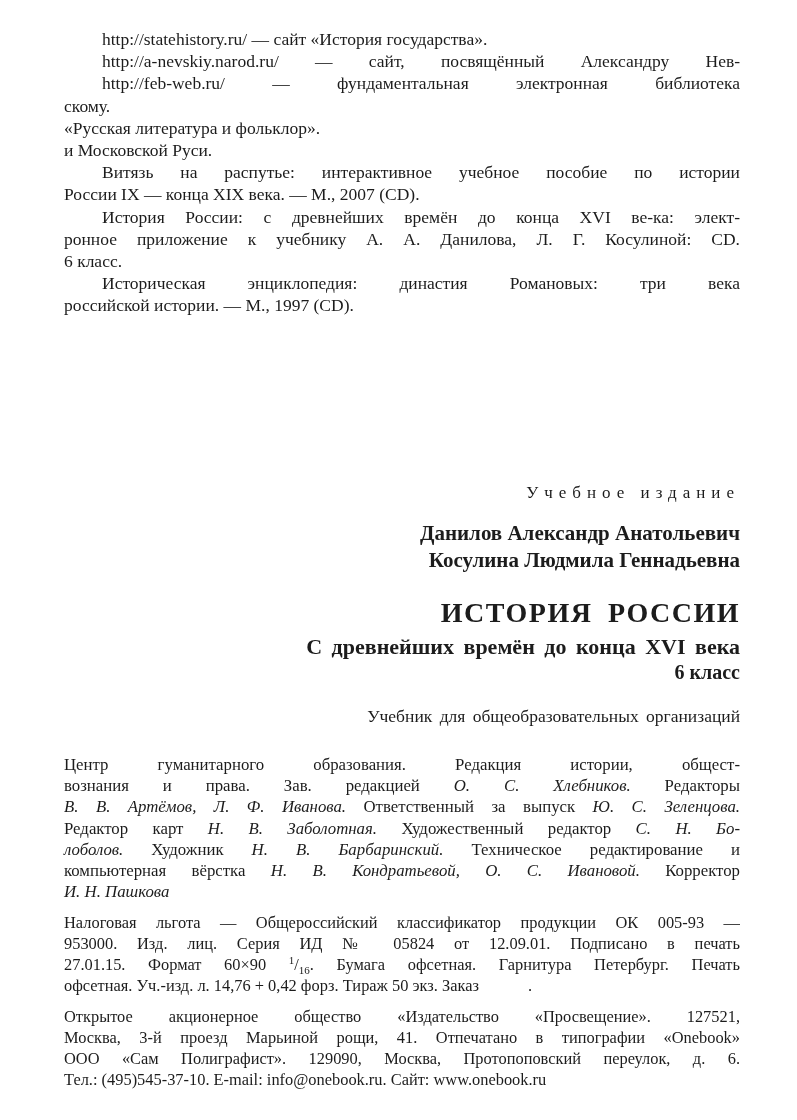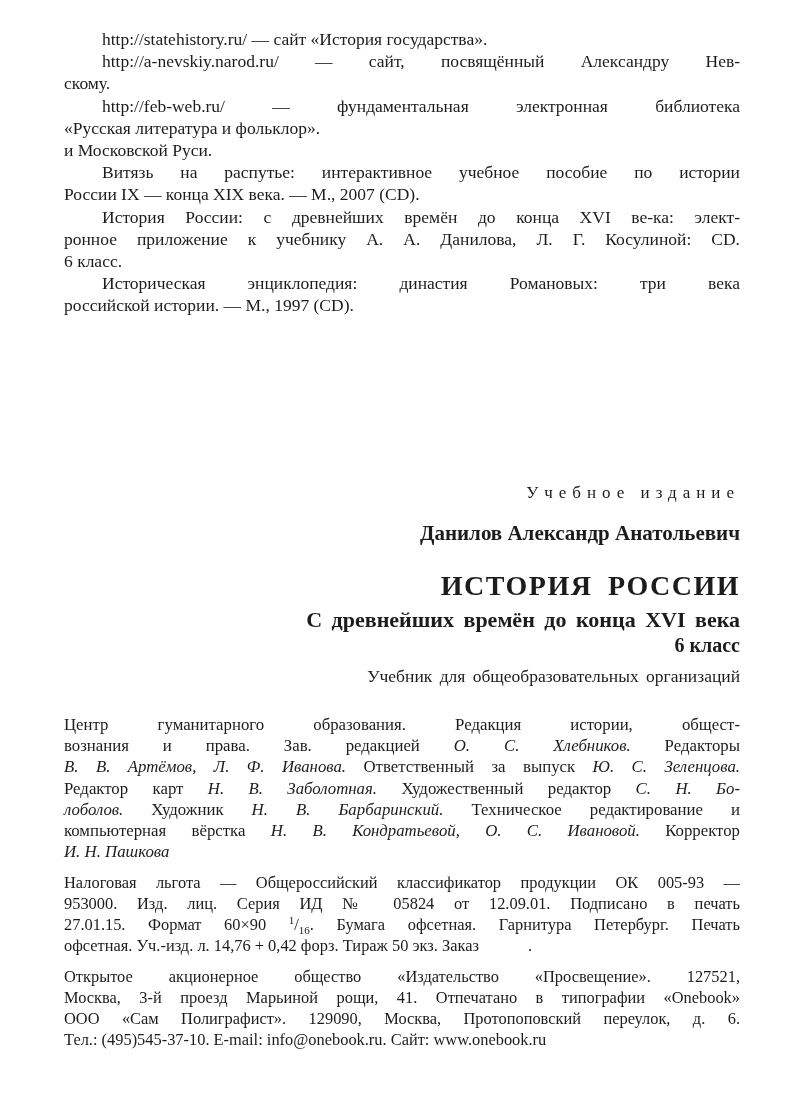--- a/index.html
+++ b/index.html
@@ -62,55 +62,56 @@
     font-weight: bold;
     word-spacing: 4px;
     line-height: 27px;
   }
   .book-grade {
     font-size: 20px;
     font-weight: bold;
     line-height: 25px;
   }
   .book-kind {
-    margin-top: 7px;
+    margin-top: 20px;
     font-size: 17.5px;
     word-spacing: 3px;
     line-height: 22px;
   }
   #editorial { margin-top: 27px; }
   #editorial .line { font-size: 16.8px; line-height: 21.3px; }
   #imprint, #publisher { margin-top: 9px; }
 </style>
 </head>
 <body>
 
 <div id="page">
   <div id="content">
 
     <section id="resources">
       <div class="line first">http://statehistory.ru/ — сайт «История государства».</div>
       <div class="line first j">http://a-nevskiy.narod.ru/ — сайт, посвящённый Александру Нев-</div>
+      <div class="line first j">http://feb-web.ru/ — фундаментальная электронная библиотека</div>
       <div class="line">скому.</div>
-      <div class="line first j">http://feb-web.ru/ — фундаментальная электронная библиотека</div>
       <div class="line">«Русская литература и фольклор».</div>
       <div class="line">и Московской Руси.</div>
       <div class="line first j">Витязь на распутье: интерактивное учебное пособие по истории</div>
       <div class="line">России IX — конца XIX века. — М., 2007 (CD).</div>
       <div class="line first j">История России: с древнейших времён до конца XVI ве-ка: элект-</div>
       <div class="line j">ронное приложение к учебнику А. А. Данилова, Л. Г. Косулиной: CD.</div>
       <div class="line">6 класс.</div>
       <div class="line first j">Историческая энциклопедия: династия Романовых: три века</div>
       <div class="line">российской истории. — М., 1997 (CD).</div>
     </section>
 
     <section id="edition">
       <div class="edition-label">Учебное издание</div>
       <div class="author-lines">
         <div class="author-line">Данилов Александр Анатольевич</div>
+        <div class="author-line">Косулина Людмила Геннадьевна</div>
       </div>
       <div class="book-title">ИСТОРИЯ РОССИИ</div>
       <div class="book-subtitle">С древнейших времён до конца XVI века</div>
       <div class="book-grade">6 класс</div>
       <div class="book-kind">Учебник для общеобразовательных организаций</div>
     </section>
 
     <section id="editorial" class="small">
       <div class="line j">Центр гуманитарного образования. Редакция истории, общест-</div>
       <div class="line j"><span>вознания и права. Зав. редакцией </span><span class="ital">О. С. Хлебников.</span><span> Редакторы</span></div>

